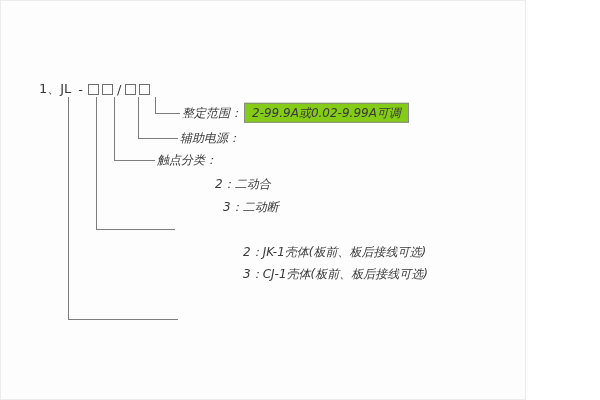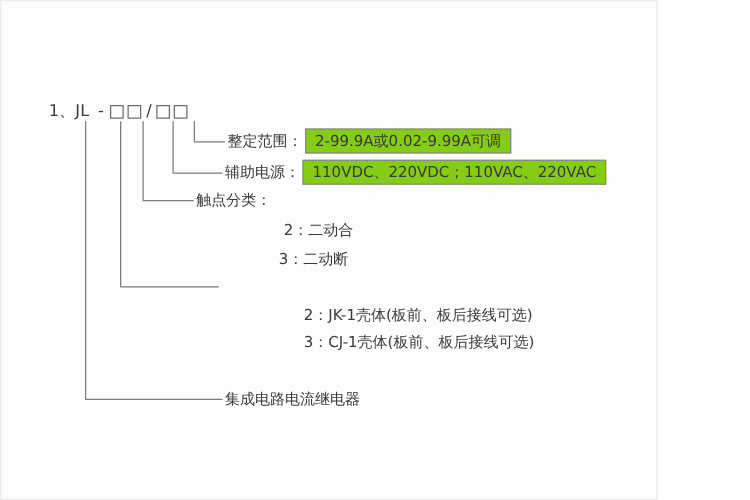--- a/index.html
+++ b/index.html
@@ -40,20 +40,21 @@
   }
   .vline { position: absolute; width: 1px; background: #7d7d7d; }
   .hline { position: absolute; height: 1px; background: #7d7d7d; }
   .row {
     position: absolute;
     display: flex;
     align-items: center;
     white-space: nowrap;
     transform: translateY(-50%);
     line-height: 1.2;
+    font-style: italic;
   }
   .boxed {
     display: inline-block;
     border: 1px solid #8a8a8a;
     padding: 2px 7px;
     margin-left: 2px;
     background: #84cc16;
   }
 </style>
 </head>
@@ -83,37 +84,33 @@
   <div class="hline" style="left:95px;  top:228px; width:79px;"></div>
   <div class="hline" style="left:67px;  top:318px; width:110px;"></div>
 
   <div class="row" style="left:181px; top:112px;">
     <span>整定范围：</span>
     <span class="boxed">2-99.9A或0.02-9.99A可调</span>
   </div>
 
   <div class="row" style="left:179px; top:137px;align-items:center;">
     <span>辅助电源：</span>
-    <span class="boxed">110VDC、220VDC；110VAC、220VAC</span>
   </div>
 
   <div class="row" style="left:156px; top:159px;flex-direction:column;">
     <span>触点分类：</span>
   </div>
-  <div class="row" style="left:226px; top:183px;">
+  <div class="row" style="left:214px; top:183px;">
     <span>2：二动合</span>
   </div>
   <div class="row" style="left:222px; top:206px;">
     <span>3：二动断</span>
   </div>
 
   <div class="row" style="left:242px; top:251px;">
     <span>2：JK-1壳体(板前、板后接线可选)</span>
   </div>
   <div class="row" style="left:242px; top:273px;">
     <span>3：CJ-1壳体(板前、板后接线可选)</span>
   </div>
 
-  <div class="row" style="left:179px; top:318px;">
-    <span>集成电路电流继电器</span>
-  </div>
 
 </div>
 
 </body></html>

